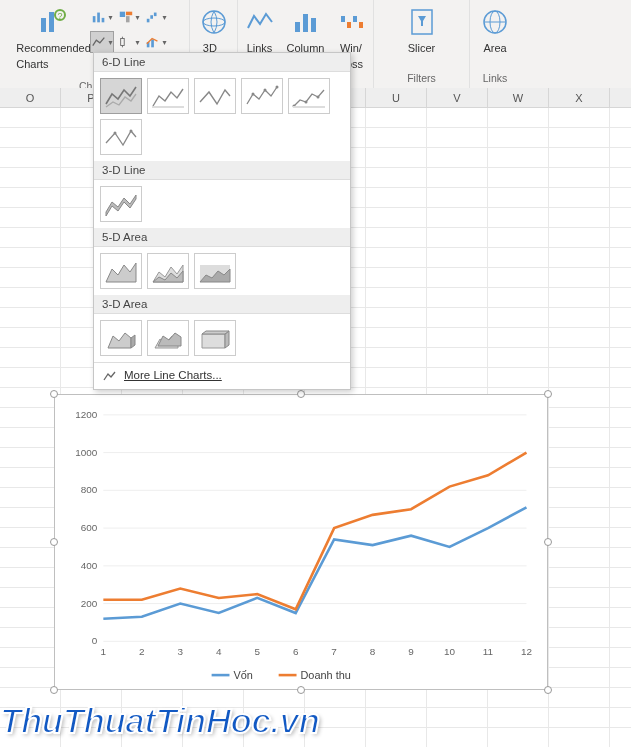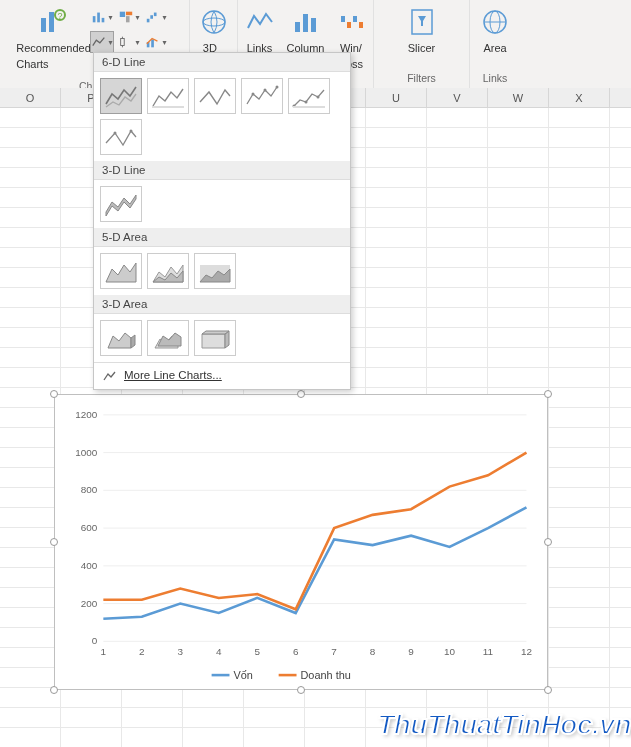--- a/index.html
+++ b/index.html
@@ -43,21 +43,21 @@
   .h-nw { left: -5px; top: -5px; } .h-n { left: 50%; top: -5px; margin-left: -4px; } .h-ne { right: -5px; top: -5px; }
   .h-w { left: -5px; top: 50%; margin-top: -4px; } .h-e { right: -5px; top: 50%; margin-top: -4px; }
   .h-sw { left: -5px; bottom: -5px; } .h-s { left: 50%; bottom: -5px; margin-left: -4px; } .h-se { right: -5px; bottom: -5px; }
 
   .chart-svg { width: 100%; height: 100%; }
   .axis-tick { font-size: 10px; fill: #666; }
   .legend-text { font-size: 11px; fill: #444; }
   .gridline { stroke: #eee; stroke-width: 1; }
 
   
-  .watermark { position: absolute; left: 0; right: 0; bottom: 6px; text-align: right; font-weight: 900; font-size: 28px; font-style: italic; color: #1259c3; -webkit-text-stroke: 2px #fff; text-shadow: 0 0 3px #fff, 2px 2px 4px rgba(0,0,0,.3); z-index: 100; font-family: Arial, sans-serif; letter-spacing: -0.5px; }
+  .watermark { position: absolute; left: 0; right: 0; bottom: 6px; text-align: left; font-weight: 900; font-size: 35px; font-style: italic; color: #1259c3; -webkit-text-stroke: 2px #fff; text-shadow: 0 0 3px #fff, 2px 2px 4px rgba(0,0,0,.3); z-index: 100; font-family: Arial, sans-serif; letter-spacing: -0.5px; }
 
   .mini-icon svg { width: 18px; height: 16px; }
 </style>
 </head>
 <body>
 
 <div class="ribbon">
   <div class="ribbon-groups">
 
     <div class="rgroup" style="width:190px">

